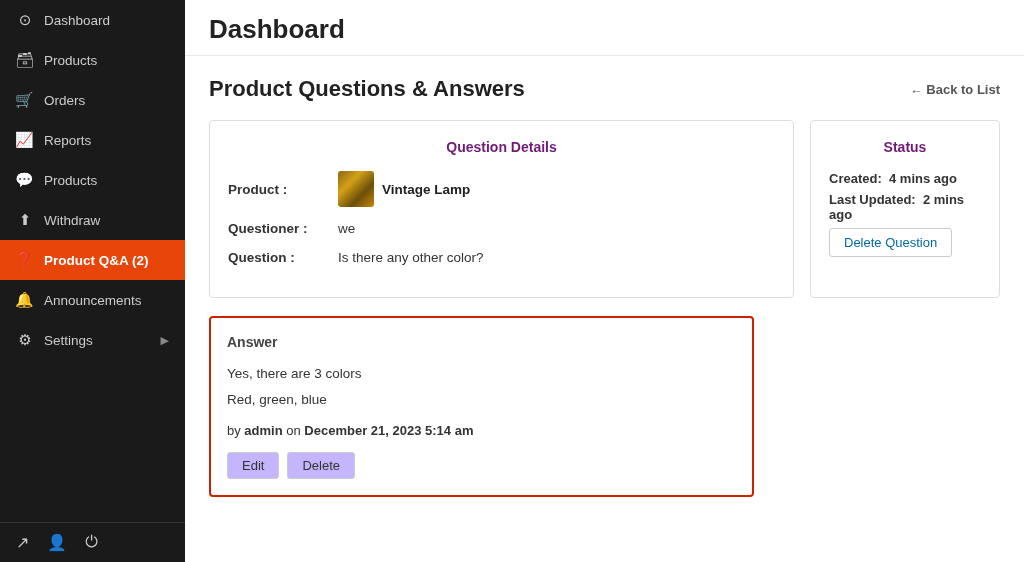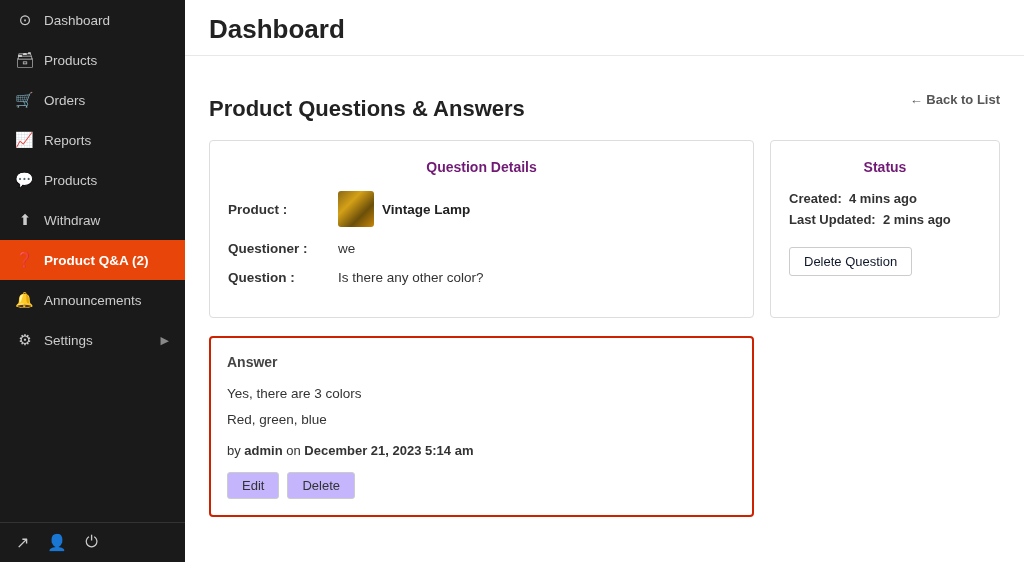--- a/index.html
+++ b/index.html
@@ -76,21 +76,20 @@
     .page-header {
       display: flex;
       justify-content: space-between;
       align-items: center;
       margin-bottom: 18px;
     }
     .page-title {
       font-size: 22px;
       font-weight: 600;
       color: #222;
-      margin-top: 20px;
     }
     .back-link {
       font-size: 13px;
       color: #555;
       cursor: pointer;
       font-weight: bold;
     }
 
     .two-col {
       display: flex;
@@ -108,21 +107,21 @@
       font-weight: 600;
       color: #701a75;
       margin-bottom: 16px;
       text-align: center;
     }
 
     .question-details-card {
       flex: 1;
     }
     .status-card {
-      width: 230px;
+      width: 190px;
       flex-shrink: 0;
     }
 
     .detail-row {
       display: flex;
       align-items: center;
       margin-bottom: 14px;
       font-size: 13.5px;
     }
     .detail-label {
@@ -150,28 +149,27 @@
 
     .status-text {
       font-size: 13px;
       margin-bottom: 6px;
       color: #333;
     }
     .status-text span {
       font-weight: 600;
     }
     .delete-btn {
-      margin-top: 14px;
       padding: 6px 14px;
       background: #fff;
       border: 1px solid #ccc;
       border-radius: 3px;
       cursor: pointer;
       font-size: 13px;
-      color: #0f172a;
+      color: #0369a1;
     }
 
     .answer-section {
       margin-top: 18px;
       border: 2px solid #cc2200;
       border-radius: 4px;
       padding: 16px;
       background: #fff;
       max-width: 545px;
     }

